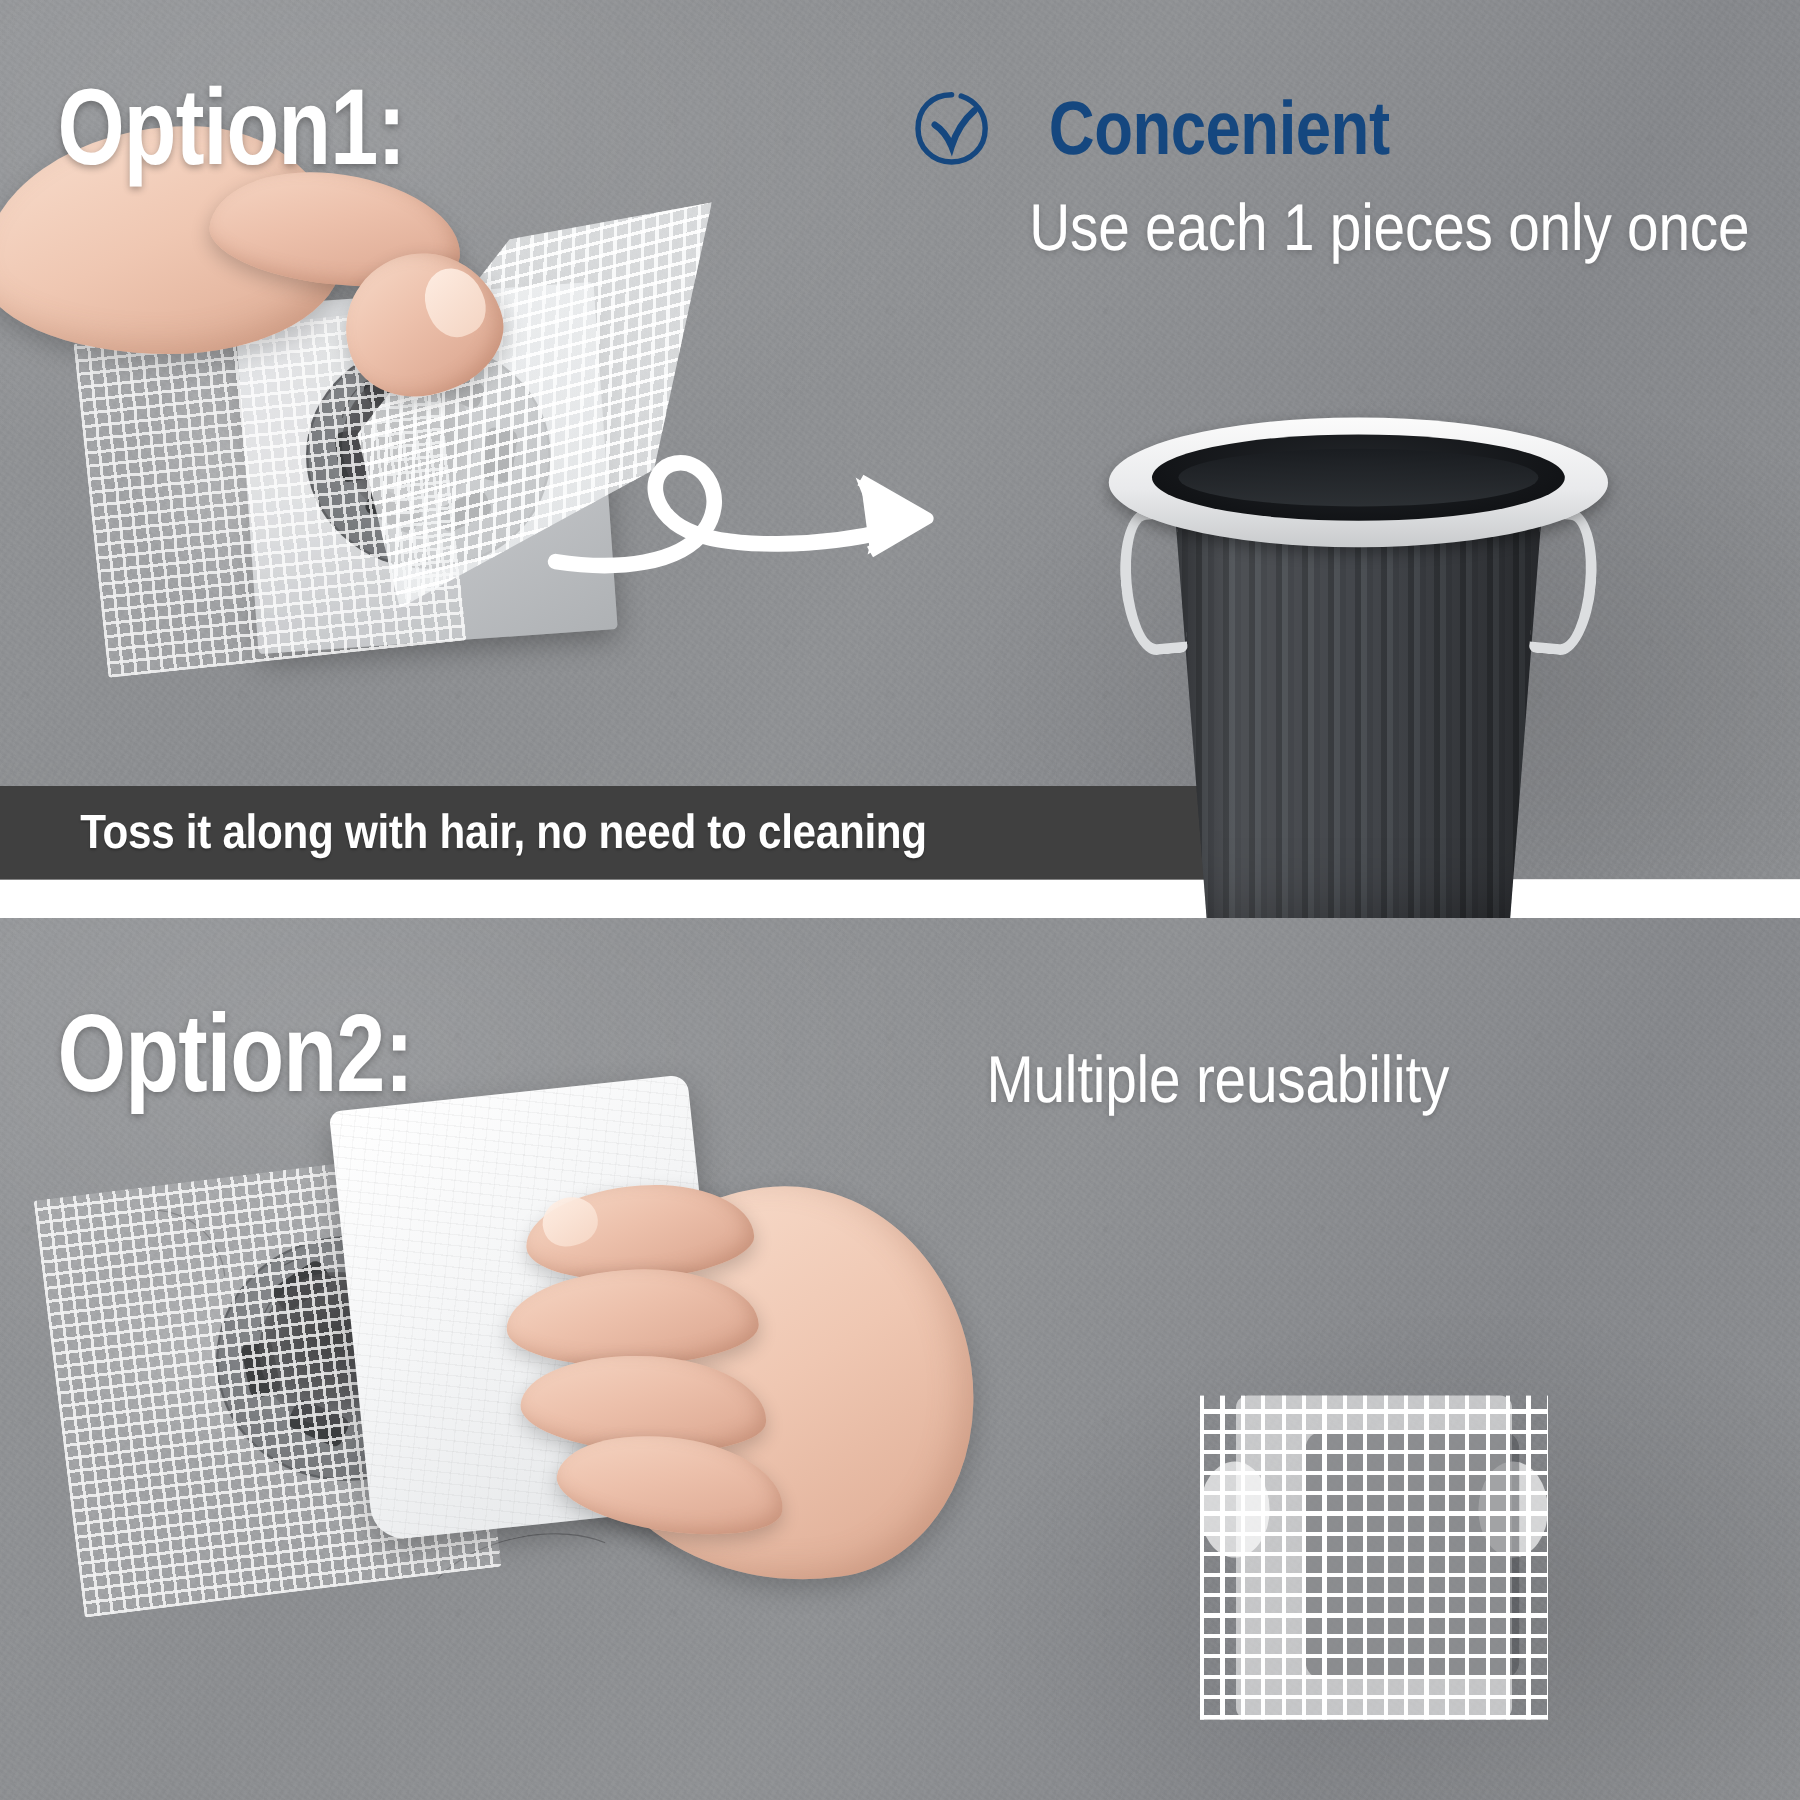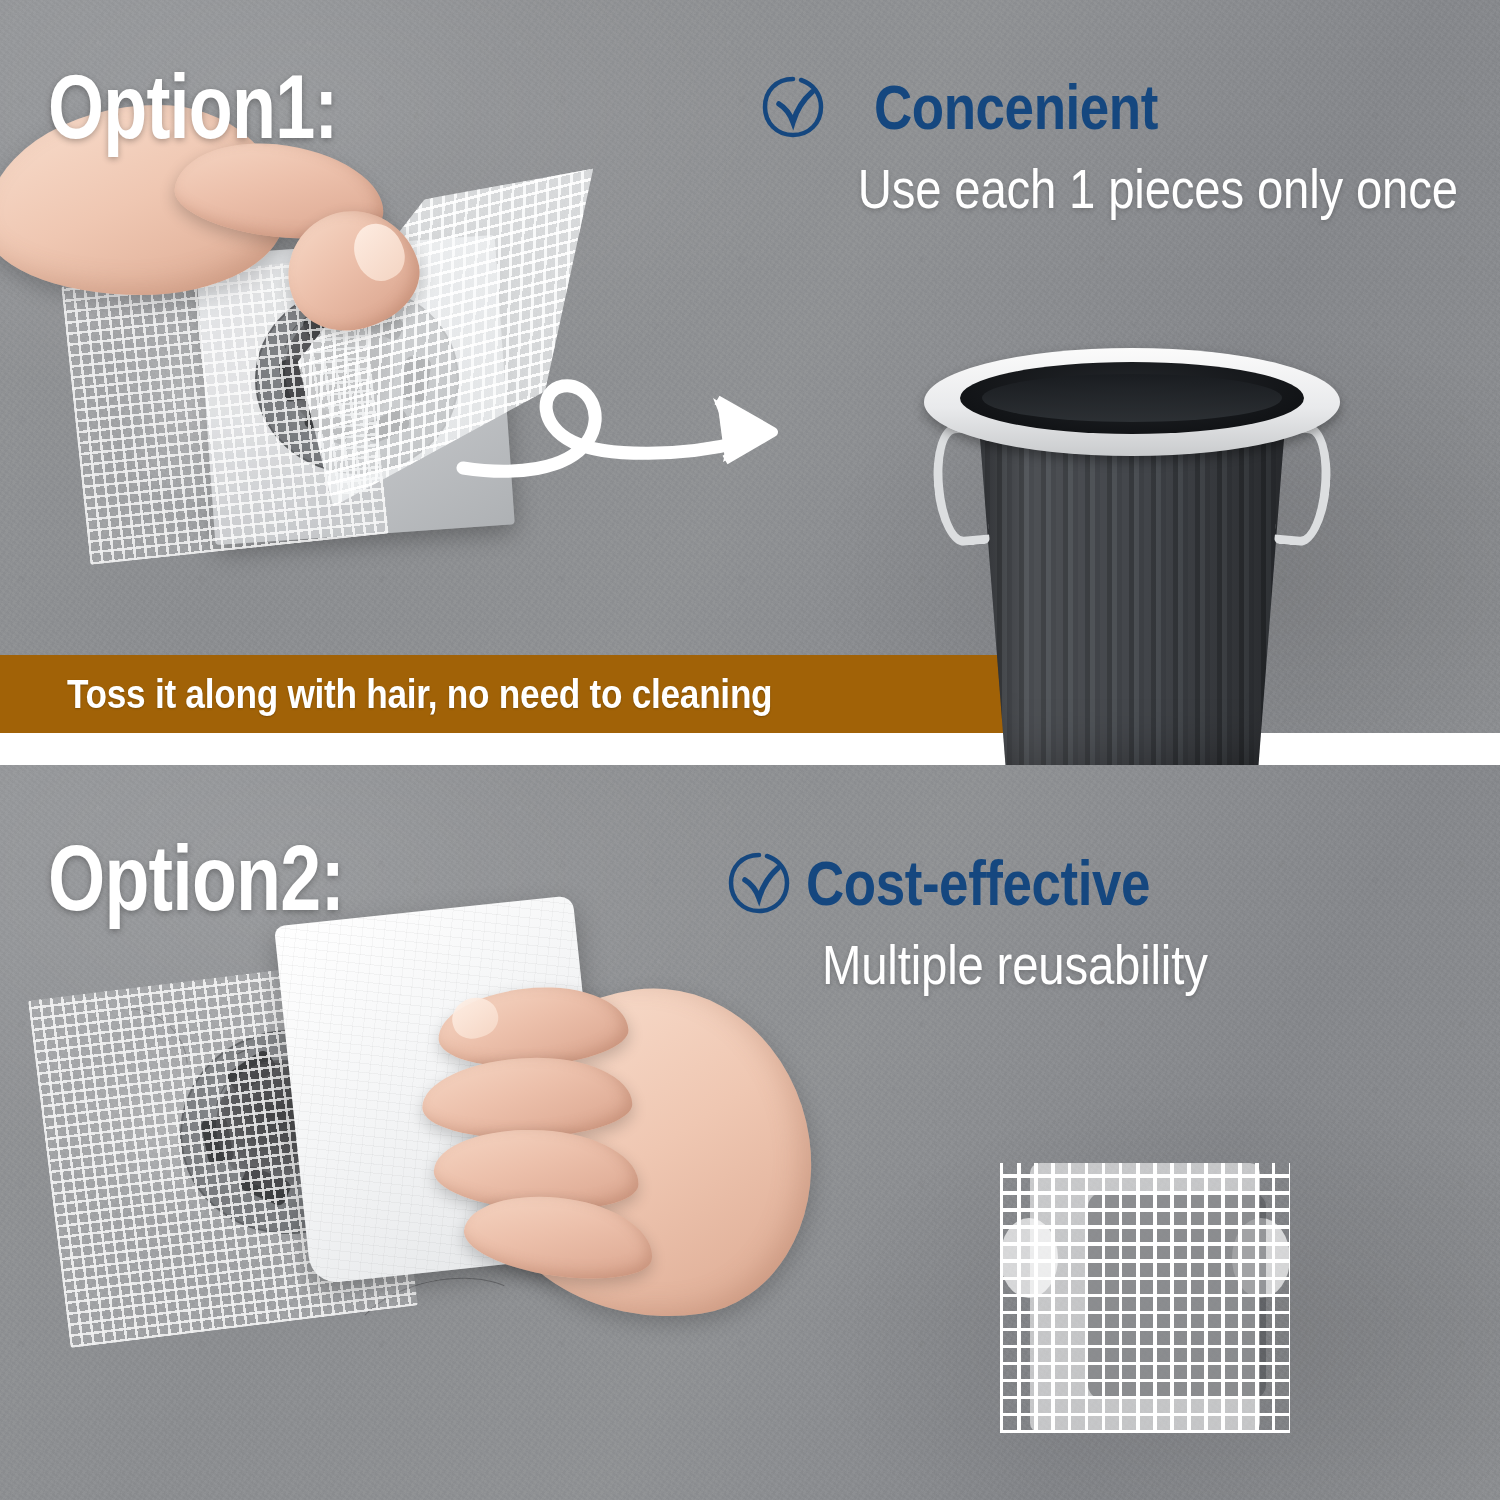--- a/index.html
+++ b/index.html
@@ -98,21 +98,21 @@
     margin-top: 22px;
   }
   .feature-1 { right: 42px; top: 74px;  text-align: right; }
   .feature-1 .feature-head { justify-content: flex-start; margin-left: 0; gap: 48px; }
 
   
   .banner {
     position: absolute;
     left: 0;
     width: 1211px;
-    background: #a16207;
+    background: #404040;
     display: flex;
     align-items: center;
     z-index: 6;
   }
   .banner-top    { top: 655px;  height: 78px; }
   .banner-bottom { top: 1415px; height: 85px; }
   .banner-text {
     color: #ffffff;
     font-weight: bold;
     font-size: 40px;
@@ -446,27 +446,20 @@
         <div class="finger" style="left:62px; top:118px; width:210px; height:80px; border-radius:52% 48% 50% 50% / 58% 62% 38% 42%; transform:rotate(-2deg);"></div>
         <div class="finger" style="left:74px; top:190px; width:205px; height:80px; border-radius:52% 48% 50% 50% / 58% 62% 38% 42%; transform:rotate(3deg);"></div>
         <div class="finger" style="left:104px; top:258px; width:190px; height:78px; border-radius:52% 48% 50% 50% / 58% 62% 38% 42%; transform:rotate(8deg);"></div>
         <div class="nail" style="left:92px; top:58px; width:46px; height:40px; transform:rotate(-16deg);"></div>
       </div>
     </div>
 
     <div class="option-label" style="left:48px; top:67px; font-size:92px;">Option2:</div>
 
     <div class="feature" style="left:726px; top:85px;">
-      <div class="feature-head">
-        <svg class="check-icon" width="66" height="66" viewBox="0 0 66 66">
-          <path d="M33 5 C 16 5, 5 17, 5 33 C 5 49, 17 61, 33 61 C 49 61, 61 49, 61 33 C 61 20, 53 10, 41 6" fill="none" stroke="#15477f" stroke-width="4.5" stroke-linecap="round"></path>
-          <path d="M19 30 C 24 33, 30 40, 33 48 C 37 35, 44 25, 52 18" fill="none" stroke="#15477f" stroke-width="5.5" stroke-linecap="round"></path>
-        </svg>
-        <div class="feature-title">Cost-effective</div>
-      </div>
       <div class="feature-sub" style="transform-origin:left center; text-align:left; margin-left:96px;">Multiple reusability</div>
     </div>
 
     <div class="product" style="top:398px;">
       <div class="product-tab product-tab-l"></div>
       <div class="product-tab product-tab-r"></div>
       <div class="product-pad">
         <div class="product-inner"></div>
       </div>
       <div class="product-grid"></div>

